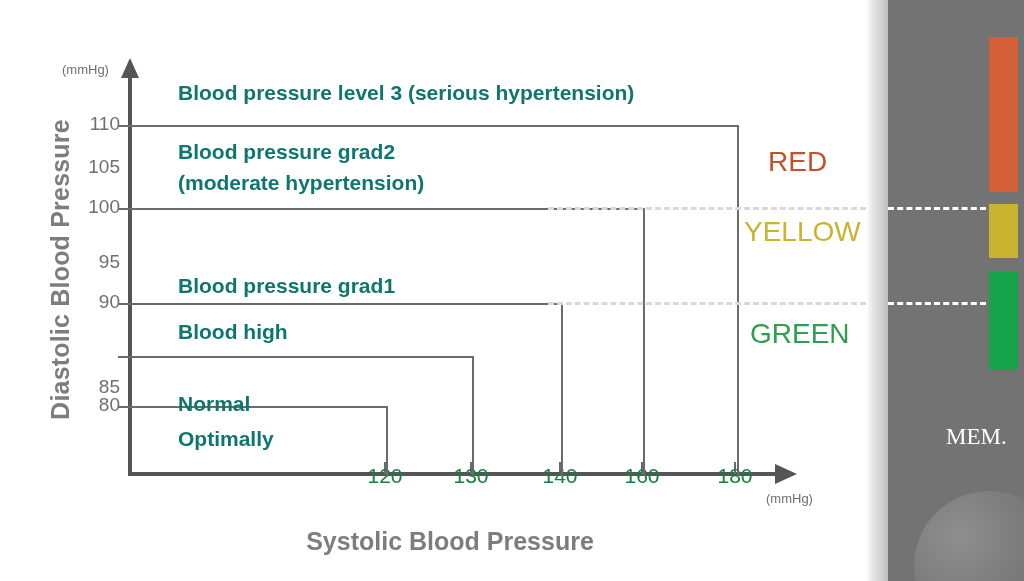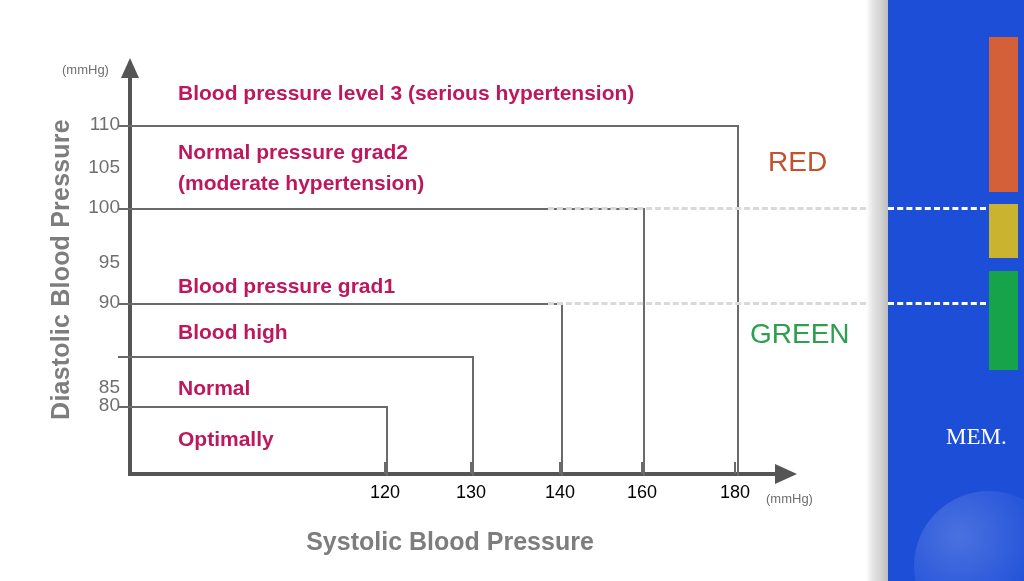--- a/index.html
+++ b/index.html
@@ -39,39 +39,39 @@
   }
   .arrow-right{
     position:absolute;left:775px;top:464px;width:0;height:0;
     border-top:10px solid transparent;border-bottom:10px solid transparent;
     border-left:22px solid #555;
   }
 
   
   .ytick{position:absolute;right:0;width:60px;text-align:right;font-size:19px;color:#6f6f6f;}
   .ytick-wrap{position:absolute;left:58px;top:0;width:62px;height:414px;}
-  .xtick{position:absolute;top:482px;width:70px;text-align:center;font-size:18px;color:#000000;}
+  .xtick{position:absolute;top:464px;width:70px;text-align:center;font-size:21px;color:#15803d;}
 
   .ytickmark{position:absolute;left:118px;width:12px;height:2px;background:#6a6a6a;}
   .xtickmark{position:absolute;top:462px;width:2px;height:12px;background:#6a6a6a;}
 
   
   .step{position:absolute;border-top:2px solid #6a6a6a;border-right:2px solid #6a6a6a;left:130px;}
 
-  .cat-label{position:absolute;font-size:21px;font-weight:bold;color:#be185d;line-height:1.16;white-space:pre-line;}
+  .cat-label{position:absolute;font-size:21px;font-weight:bold;color:#0f766e;line-height:1.16;white-space:pre-line;}
 
   
   .guide{position:absolute;height:0;border-top:3px dashed #d9d9d9;}
 
   .color-word{position:absolute;font-size:28px;white-space:nowrap;}
 
   
   .bezel{position:absolute;left:866px;top:0;width:22px;height:581px;
          background:linear-gradient(to right,#ffffff 0%,#e2e2e2 35%,#d2d2d2 70%,#bdbdbd 100%);}
-  .device{position:absolute;left:888px;top:0;width:136px;height:581px;background:#1d4ed8;overflow:hidden;}
+  .device{position:absolute;left:888px;top:0;width:136px;height:581px;background:#737373;overflow:hidden;}
   .bar{position:absolute;}
   .mem{position:absolute;color:#fff;font-size:23px;font-family:"Liberation Serif", serif;white-space:nowrap;}
   .corner-glow{
     position:absolute;right:-40px;bottom:-60px;width:150px;height:150px;border-radius:50%;
     background:radial-gradient(circle at 30% 30%, rgba(255,255,255,0.20), rgba(255,255,255,0) 62%);
   }
 </style>
 </head>
 <body>
 
@@ -118,33 +118,34 @@
     <div class="xtick" style="left:700px;">180</div>
 
     <div class="step" style="top:125px;width:607px;height:349px;"></div>
     <div class="step" style="top:208px;width:513px;height:266px;"></div>
     <div class="step" style="top:303px;width:431px;height:171px;"></div>
     <div class="step" style="top:356px;width:342px;height:118px;"></div>
     <div class="step" style="top:406px;width:256px;height:68px;"></div>
 
     <div class="cat-label" style="left:178px;top:81px;">Blood pressure level 3 (serious hypertension)</div>
 
-    <div class="cat-label" style="left:178px;top:140px;">Normal pressure grad2</div>
+    <div class="cat-label" style="left:178px;top:140px;">Blood pressure grad2</div>
     <div class="cat-label" style="left:178px;top:171px;">(moderate hypertension)</div>
 
     <div class="cat-label" style="left:178px;top:230px;margin-top:44px;">Blood pressure grad1</div>
 
     <div class="cat-label" style="left:178px;top:320px;">Blood high</div>
-    <div class="cat-label" style="left:178px;top:376px;">Normal</div>
+    <div class="cat-label" style="left:178px;top:392px;">Normal</div>
     <div class="cat-label" style="left:178px;top:427px;">Optimally</div>
 
     <div class="guide" style="left:548px;top:207px;width:318px;"></div>
     <div class="guide" style="left:548px;top:302px;width:318px;"></div>
 
     <div class="color-word" style="left:768px;top:146px;color:#c0522d;">RED</div>
+    <div class="color-word" style="left:744px;top:216px;color:#c9b32f;">YELLOW</div>
     <div class="color-word" style="left:750px;top:318px;color:#2e9e4f;">GREEN</div>
   </div>
 
   <div class="bezel"></div>
 
   <div class="device">
     <div class="bar" style="left:101px;top:37px;width:29px;height:155px;background:#d4603a;"></div>
     <div class="bar" style="left:101px;top:204px;width:29px;height:54px;background:#c9b32f;"></div>
     <div class="bar" style="left:101px;top:271px;width:29px;height:99px;background:#16a34a;"></div>
 

